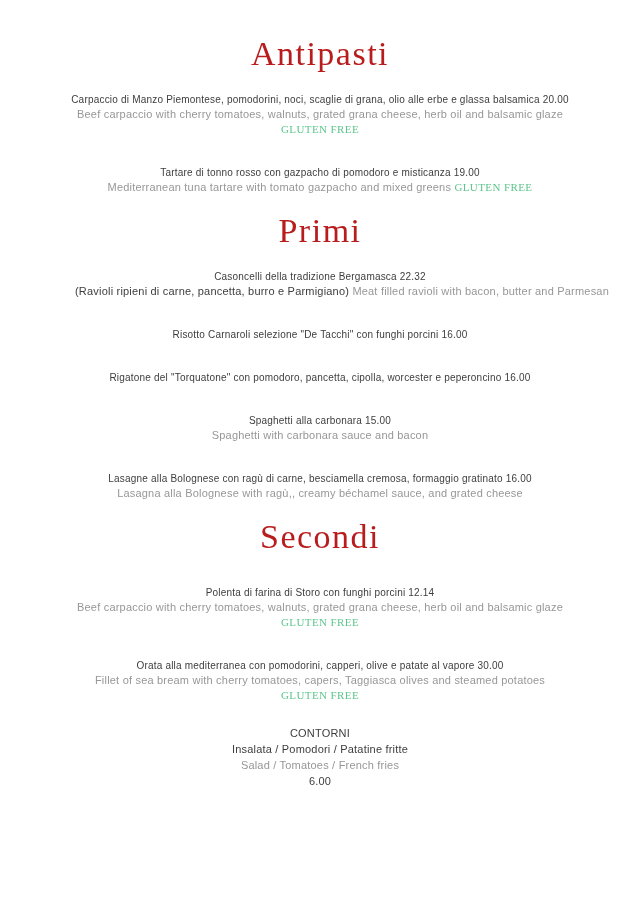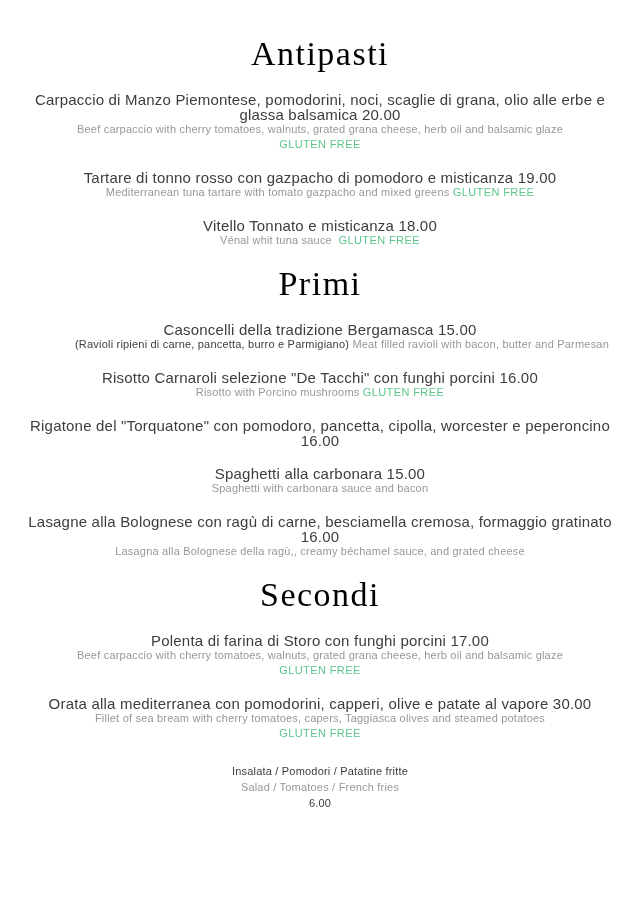--- a/index.html
+++ b/index.html
@@ -16,45 +16,46 @@
     min-height: 905px;
     padding: 34px 16px 20px;
     text-align: center;
     background: #ffffff;
   }
   .section-title {
     font-family: "Liberation Serif", serif;
     font-weight: 400;
     font-size: 34px;
     line-height: 40px;
-    color: #000000;
+    color: #b91c1c;
     letter-spacing: 1.5px;
     margin: 14px 0 18px;
   }
   .section-title.first { margin-top: 0; }
   .menu-item { margin-bottom: 16px; }
-  .menu-item.roomy { margin-top: 18px; }
+  .menu-item.roomy { margin-top: 28px; }
   .item-name {
-    font-size: 15px;
+    font-size: 10px;
     line-height: 15px;
     color: #3d3d3d;
     letter-spacing: 0.2px;
   }
   .item-desc {
     font-size: 11px;
     line-height: 15px;
     color: #979797;
     letter-spacing: 0.2px;
   }
   .item-desc .dark { color: #3d3d3d; margin-left: 44px; }
   .gf-line, .gf-inline {
     color: #5cc68c;
     font-size: 11px;
     line-height: 15px;
     letter-spacing: 0.4px;
+    font-family: Liberation Serif, serif;
   }
   .contorni { margin-top: 22px; }
   .contorni p { font-size: 11px; line-height: 16px; }
 </style>
 </head>
 <body>
 
 <div class="page">
 
   <h1 class="section-title first">Antipasti</h1>
@@ -63,65 +64,61 @@
     <p class="item-name">Carpaccio di Manzo Piemontese, pomodorini, noci, scaglie di grana, olio alle erbe e glassa balsamica 20.00</p>
     <p class="item-desc">Beef carpaccio with cherry tomatoes, walnuts, grated grana cheese, herb oil and balsamic glaze</p>
     <p class="gf-line">GLUTEN FREE</p>
   </div>
 
   <div class="menu-item roomy">
     <p class="item-name">Tartare di tonno rosso con gazpacho di pomodoro e misticanza 19.00</p>
     <p class="item-desc"><span>Mediterranean tuna tartare with tomato gazpacho and mixed greens</span> <span class="gf-inline">GLUTEN FREE</span></p>
   </div>
 
-  <div class="menu-item roomy">
-    <p class="item-name">Vitello Tonnato e misticanza 18.00</p>
-    <p class="item-desc"><span>Vénal whit tuna sauce</span>&nbsp; <span class="gf-inline">GLUTEN FREE</span></p>
-  </div>
 
   <h1 class="section-title">Primi</h1>
 
   <div class="menu-item">
-    <p class="item-name">Casoncelli della tradizione Bergamasca 15.00</p>
+    <p class="item-name">Casoncelli della tradizione Bergamasca 22.32</p>
     <p class="item-desc"><span class="dark">(Ravioli ripieni di carne, pancetta, burro e Parmigiano)</span> <span>Meat filled ravioli with bacon, butter and Parmesan</span></p>
   </div>
 
   <div class="menu-item roomy">
     <p class="item-name">Risotto Carnaroli selezione "De Tacchi" con funghi porcini 16.00</p>
-    <p class="item-desc"><span>Risotto with Porcino mushrooms</span> <span class="gf-inline">GLUTEN FREE</span></p>
   </div>
 
   <div class="menu-item roomy">
     <p class="item-name">Rigatone del "Torquatone" con pomodoro, pancetta, cipolla, worcester e peperoncino 16.00</p>
   </div>
 
   <div class="menu-item roomy">
     <p class="item-name">Spaghetti alla carbonara 15.00</p>
     <p class="item-desc">Spaghetti with carbonara sauce and bacon</p>
   </div>
 
   <div class="menu-item roomy">
     <p class="item-name">Lasagne alla Bolognese con ragù di carne, besciamella cremosa, formaggio gratinato 16.00</p>
-    <p class="item-desc">Lasagna alla Bolognese della ragù,, creamy béchamel sauce, and grated cheese</p>
+    <p class="item-desc">Lasagna alla Bolognese with ragù,, creamy béchamel sauce, and grated cheese</p>
   </div>
 
   <h1 class="section-title">Secondi</h1>
 
 
   <div class="menu-item roomy">
-    <p class="item-name">Polenta di farina di Storo con funghi porcini 17.00</p>
+    <p class="item-name">Polenta di farina di Storo con funghi porcini 12.14</p>
     <p class="item-desc">Beef carpaccio with cherry tomatoes, walnuts, grated grana cheese, herb oil and balsamic glaze</p>
     <p class="gf-line">GLUTEN FREE</p>
   </div>
 
   <div class="menu-item roomy">
     <p class="item-name">Orata alla mediterranea con pomodorini, capperi, olive e patate al vapore 30.00</p>
     <p class="item-desc">Fillet of sea bream with cherry tomatoes, capers, Taggiasca olives and steamed potatoes</p>
     <p class="gf-line">GLUTEN FREE</p>
   </div>
 
   <div class="menu-item contorni">
+    <p class="item-name">CONTORNI</p>
     <p class="item-name">Insalata / Pomodori / Patatine fritte</p>
     <p class="item-desc">Salad / Tomatoes / French fries</p>
     <p class="item-name">6.00</p>
   </div>
 
 </div>
 
 </body></html>

